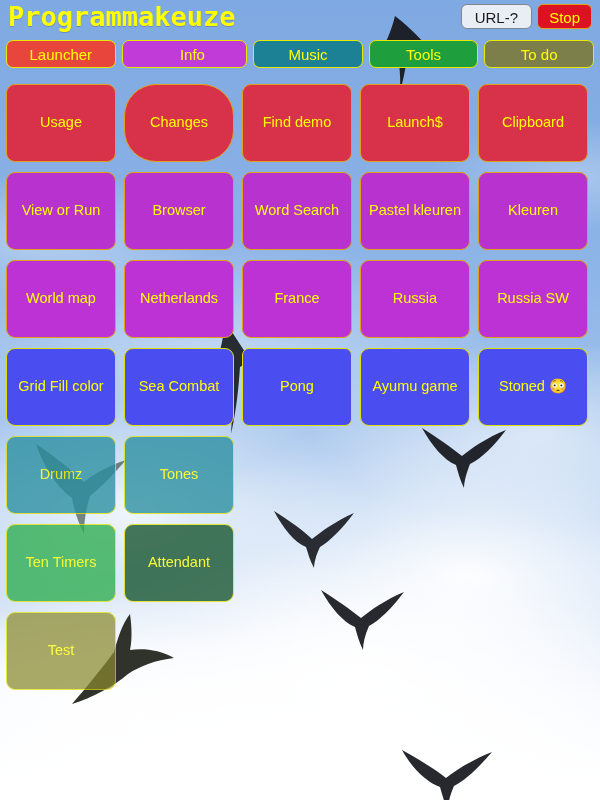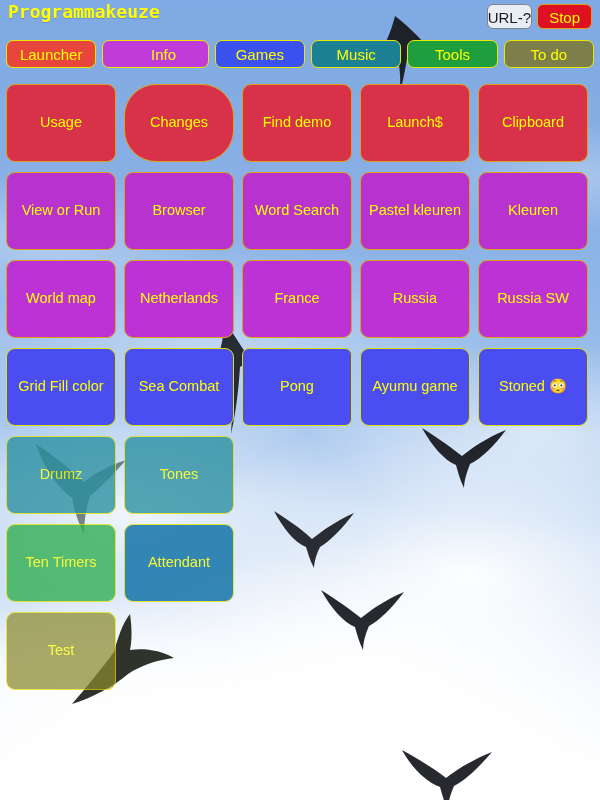--- a/index.html
+++ b/index.html
@@ -50,31 +50,31 @@
   .titlebar {
     position: absolute;
     left: 0; top: 0;
     width: 600px; height: 36px;
   }
   .app-title {
     position: absolute;
     left: 8px; top: 1px;
     font-family: "DejaVu Sans Mono", "Liberation Mono", monospace;
     font-weight: bold;
-    font-size: 18px;
+    font-size: 27px;
     letter-spacing: 0px;
     color: #ffff00;
     white-space: nowrap;
     text-shadow: 0 1px 0 rgba(0,0,0,0.18);
   }
   .url-button {
     position: absolute;
     right: 68px; top: 4px;
     height: 25px;
-    padding: 0 0;
+    padding: 0 13px;
     border-radius: 6px;
     border: 1px solid #7d8591;
     background: #e9eef4;
     color: #1a1a1a;
     font-size: 15px;
     line-height: 25px;
     text-align: center;
     box-sizing: border-box;
   }
   .stop-button {
@@ -186,23 +186,20 @@
     <div class="stop-button">Stop</div>
   </div>
 
   <div class="tabbar" id="tabbar">
       <div class="tab" style="background: rgb(232, 70, 60);">
         <span>Launcher</span>
       </div>
       <div class="tab" style="background: rgb(192, 59, 216); padding-left: 16px;">
         <span>Info</span>
       </div>
-      <div class="tab" style="background: rgb(58, 82, 240);">
-        <span>Games</span>
-      </div>
       <div class="tab" style="background: rgb(29, 129, 150);">
         <span>Music</span>
       </div>
       <div class="tab" style="background: rgb(31, 158, 62);">
         <span>Tools</span>
       </div>
       <div class="tab" style="background: rgb(125, 127, 74);">
         <span>To do</span>
       </div>
     </div>
@@ -281,21 +278,21 @@
           <span>Drumz</span>
         </div>
         <div class="cell" style="background: rgb(42, 143, 160); border-color: rgb(226, 226, 0); opacity: 0.78;">
           <span>Tones</span>
         </div>
       </div>
       <div class="grid-row">
         <div class="cell" style="background: rgb(46, 174, 80); border-color: rgb(226, 226, 0); opacity: 0.78;">
           <span>Ten Timers</span>
         </div>
-        <div class="cell" style="background: #0369a1; border-color: rgb(226, 226, 0); opacity: 0.78;">
+        <div class="cell" style="background: #14532d; border-color: rgb(226, 226, 0); opacity: 0.78;">
           <span>Attendant</span>
         </div>
       </div>
       <div class="grid-row">
         <div class="cell" style="background: rgb(138, 138, 46); border-color: rgb(226, 226, 0); opacity: 0.72;">
           <span>Test</span>
         </div>
       </div>
     </div>
 

